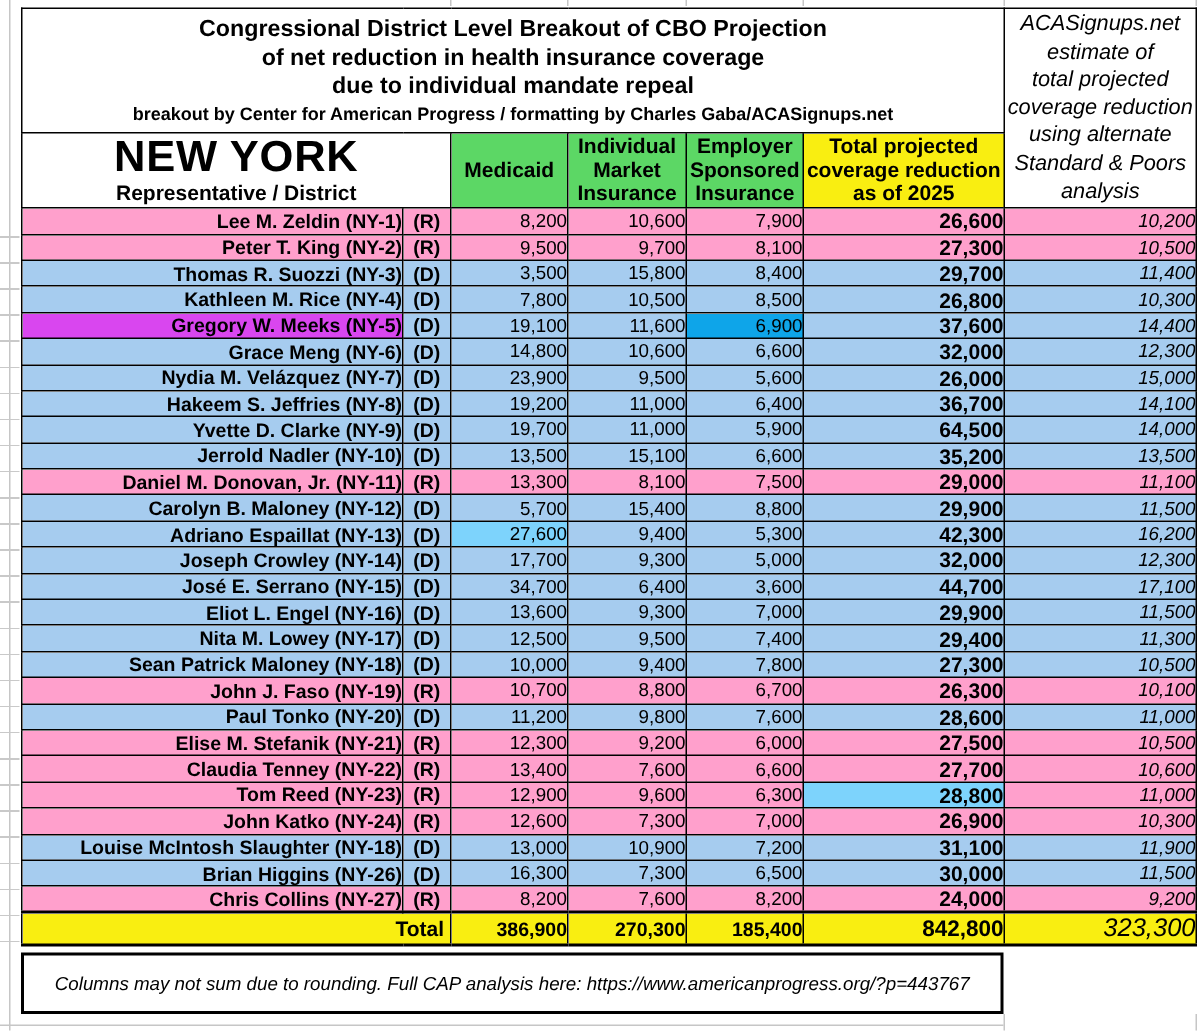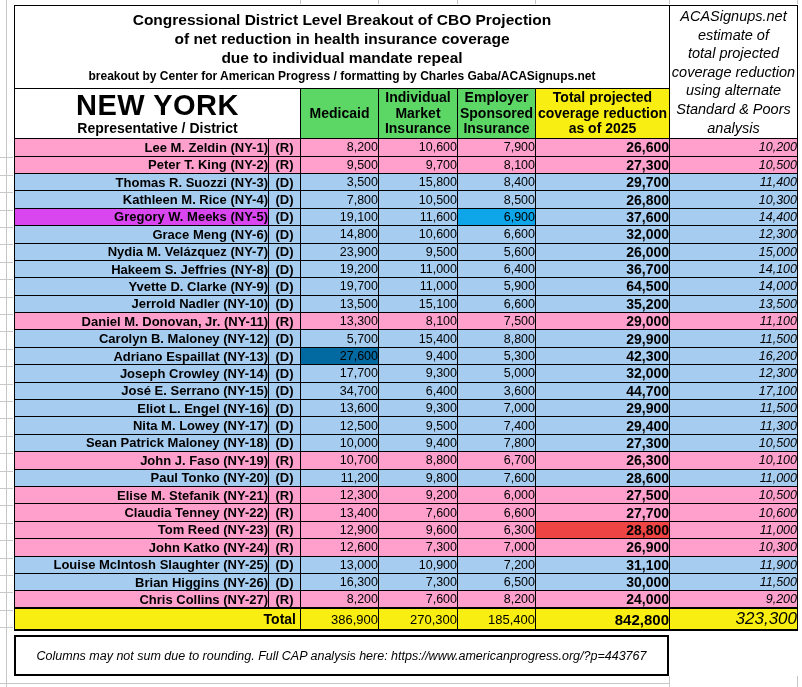--- a/index.html
+++ b/index.html
@@ -36,21 +36,21 @@
     font-weight:bold;font-size:14px;line-height:15.5px;white-space:normal;
   }
   tr.data-row td{height:17.4px;padding:0;}
   td.name{font-weight:bold;font-size:13px;text-align:right;padding:0 4px 0 2px;}
   td.party{font-weight:bold;font-size:13px;text-align:center;}
   td.num{font-size:12.5px;text-align:right;padding:0 4px;}
   td.total{font-weight:bold;font-size:14px;text-align:right;padding:0 9px;}
   td.sp{font-size:12.5px;font-style:italic;text-align:right;padding:0 5px;border-left:2px solid #000;}
   tr.total-row td{height:19px;border-top:2px solid #000;border-bottom:2px solid #000;padding:0;}
   tr.total-row td.tlabel{font-weight:bold;font-size:14px;text-align:right;padding:0 4px;}
-  tr.total-row td.num{font-weight:normal;font-size:13px;margin-top:44px;}
+  tr.total-row td.num{font-weight:bold;font-size:13px;margin-top:44px;}
   tr.total-row td.total{font-size:15px;}
   tr.total-row td.sp{font-size:17px;}
   
   .footnote{
     position:absolute;left:14px;top:635px;width:655px;height:41px;box-sizing:border-box;
     border:2px solid #000;background:#fff;display:flex;align-items:center;justify-content:center;
     font-style:italic;font-size:12.5px;
   }
 </style>
 </head>
@@ -202,21 +202,21 @@
     <td class="party" style="background: rgb(166, 204, 239);">(D)</td>
     <td class="num" style="background: rgb(166, 204, 239);">5,700</td>
     <td class="num" style="background: rgb(166, 204, 239);">15,400</td>
     <td class="num" style="background: rgb(166, 204, 239);">8,800</td>
     <td class="total" style="background: rgb(166, 204, 239);">29,900</td>
     <td class="sp" style="background: rgb(166, 204, 239);">11,500</td>
   </tr>
       <tr class="data-row">
     <td class="name" style="background: rgb(166, 204, 239);">Adriano Espaillat (NY-13)</td>
     <td class="party" style="background: rgb(166, 204, 239);">(D)</td>
-    <td class="num" style="background: #0369a1;">27,600</td>
+    <td class="num" style="background: #7dd3fc;">27,600</td>
     <td class="num" style="background: rgb(166, 204, 239);">9,400</td>
     <td class="num" style="background: rgb(166, 204, 239);">5,300</td>
     <td class="total" style="background: rgb(166, 204, 239);">42,300</td>
     <td class="sp" style="background: rgb(166, 204, 239);">16,200</td>
   </tr>
       <tr class="data-row">
     <td class="name" style="background: rgb(166, 204, 239);">Joseph Crowley (NY-14)</td>
     <td class="party" style="background: rgb(166, 204, 239);">(D)</td>
     <td class="num" style="background: rgb(166, 204, 239);">17,700</td>
     <td class="num" style="background: rgb(166, 204, 239);">9,300</td>
@@ -295,34 +295,34 @@
     <td class="num" style="background: rgb(255, 160, 204);">6,600</td>
     <td class="total" style="background: rgb(255, 160, 204);">27,700</td>
     <td class="sp" style="background: rgb(255, 160, 204);">10,600</td>
   </tr>
       <tr class="data-row">
     <td class="name" style="background: rgb(255, 160, 204);">Tom Reed (NY-23)</td>
     <td class="party" style="background: rgb(255, 160, 204);">(R)</td>
     <td class="num" style="background: rgb(255, 160, 204);">12,900</td>
     <td class="num" style="background: rgb(255, 160, 204); padding-left: 29px;">9,600</td>
     <td class="num" style="background: rgb(255, 160, 204);">6,300</td>
-    <td class="total" style="background: #ef4444;">28,800</td>
+    <td class="total" style="background: #7dd3fc;">28,800</td>
     <td class="sp" style="background: rgb(255, 160, 204);">11,000</td>
   </tr>
       <tr class="data-row">
     <td class="name" style="background: rgb(255, 160, 204);">John Katko (NY-24)</td>
     <td class="party" style="background: rgb(255, 160, 204);">(R)</td>
     <td class="num" style="background: rgb(255, 160, 204);">12,600</td>
     <td class="num" style="background: rgb(255, 160, 204);">7,300</td>
     <td class="num" style="background: rgb(255, 160, 204);">7,000</td>
     <td class="total" style="background: rgb(255, 160, 204);">26,900</td>
     <td class="sp" style="background: rgb(255, 160, 204);">10,300</td>
   </tr>
       <tr class="data-row">
-    <td class="name" style="background: rgb(166, 204, 239);">Louise McIntosh Slaughter (NY-25)</td>
+    <td class="name" style="background: rgb(166, 204, 239);">Louise McIntosh Slaughter (NY-18)</td>
     <td class="party" style="background: rgb(166, 204, 239);">(D)</td>
     <td class="num" style="background: rgb(166, 204, 239);">13,000</td>
     <td class="num" style="background: rgb(166, 204, 239);">10,900</td>
     <td class="num" style="background: rgb(166, 204, 239);">7,200</td>
     <td class="total" style="background: rgb(166, 204, 239);">31,100</td>
     <td class="sp" style="background: rgb(166, 204, 239);">11,900</td>
   </tr>
       <tr class="data-row">
     <td class="name" style="background: rgb(166, 204, 239);">Brian Higgins (NY-26)</td>
     <td class="party" style="background: rgb(166, 204, 239);">(D)</td>

